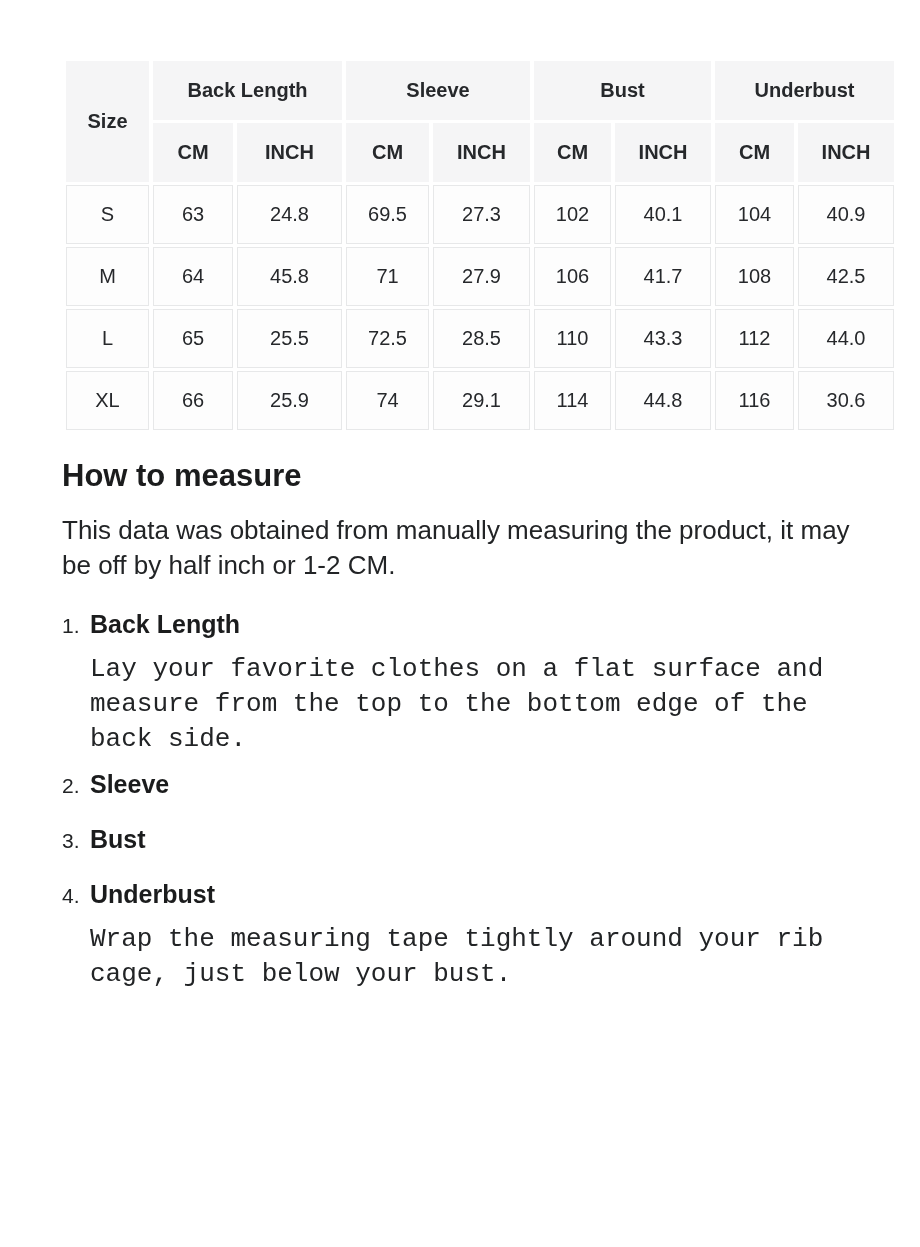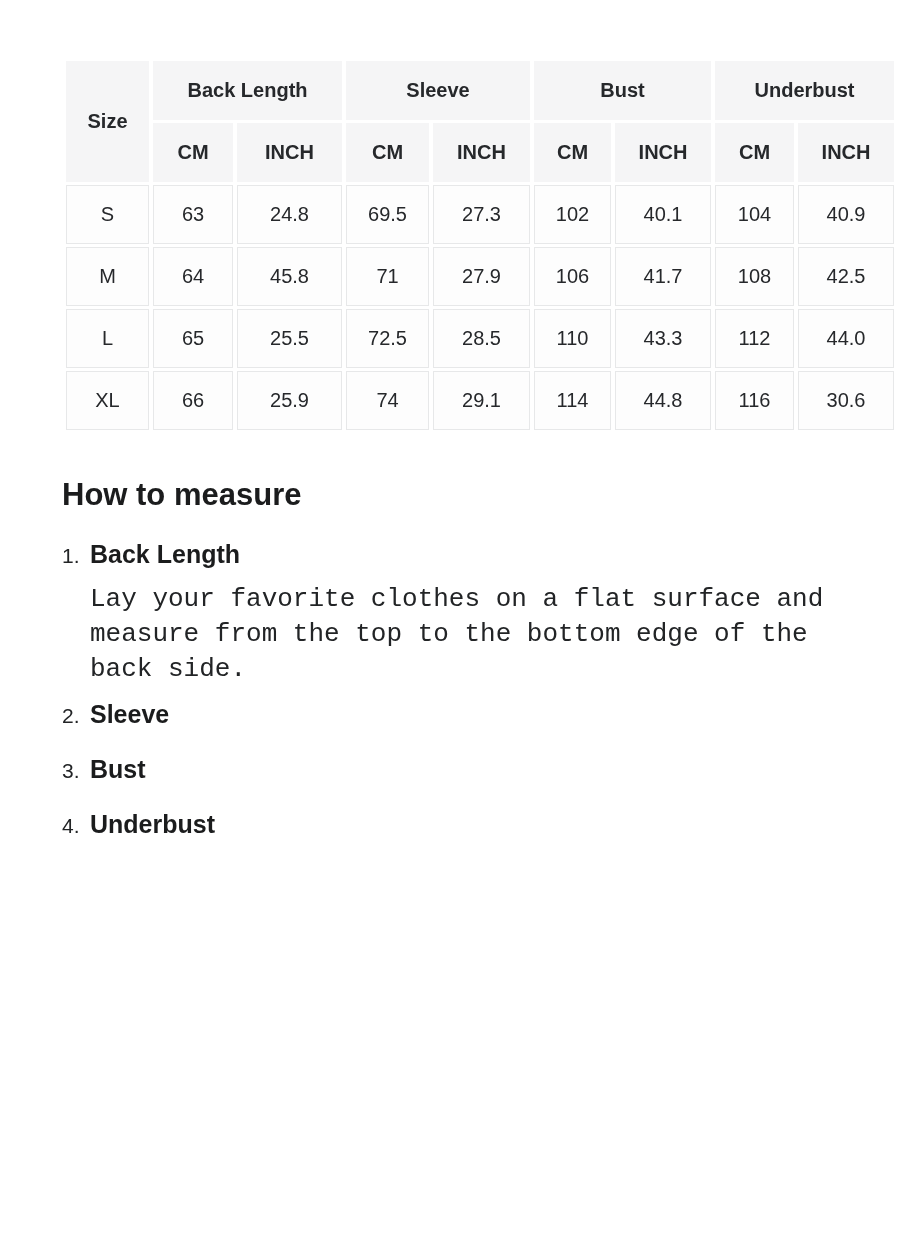--- a/index.html
+++ b/index.html
@@ -37,21 +37,21 @@
     font-weight: 700;
   }
   table.size-chart td {
     background: #fdfdfd;
     border: 1px solid #e7e8e9;
     font-weight: 400;
   }
 
   
   .htm-heading {
-    margin-top: 44px;
+    margin-top: 25px;
     font-size: 31px;
     line-height: 36px;
     font-weight: 700;
     color: #1b1c1d;
   }
   .htm-intro {
     margin-top: 19px;
     width: 796px;
     font-size: 26px;
     line-height: 35px;
@@ -167,20 +167,21 @@
         <td>114</td>
         <td>44.8</td>
         <td>116</td>
         <td>30.6</td>
       </tr>
     </tbody>
   </table>
 
   <h2 class="htm-heading">How to measure</h2>
 
+  <p class="htm-intro">This data was obtained from manually measuring the product, it may be off by half inch or 1-2 CM.</p>
 
   <ol class="steps">
     <li>
       <span class="step-number">1.</span>
       <div class="step-body">
         <div class="step-title">Back Length</div>
         <div class="step-desc">Lay your favorite clothes on a flat surface and measure from the top to the bottom edge of the back side.</div>
       </div>
     </li>
     <li>
@@ -192,17 +193,18 @@
     <li>
       <span class="step-number">3.</span>
       <div class="step-body">
         <div class="step-title">Bust</div>
       </div>
     </li>
     <li>
       <span class="step-number">4.</span>
       <div class="step-body">
         <div class="step-title">Underbust</div>
+        <div class="step-desc">Wrap the measuring tape tightly around your rib cage, just below your bust.</div>
       </div>
     </li>
   </ol>
 
 </div>
 
 </body></html>

